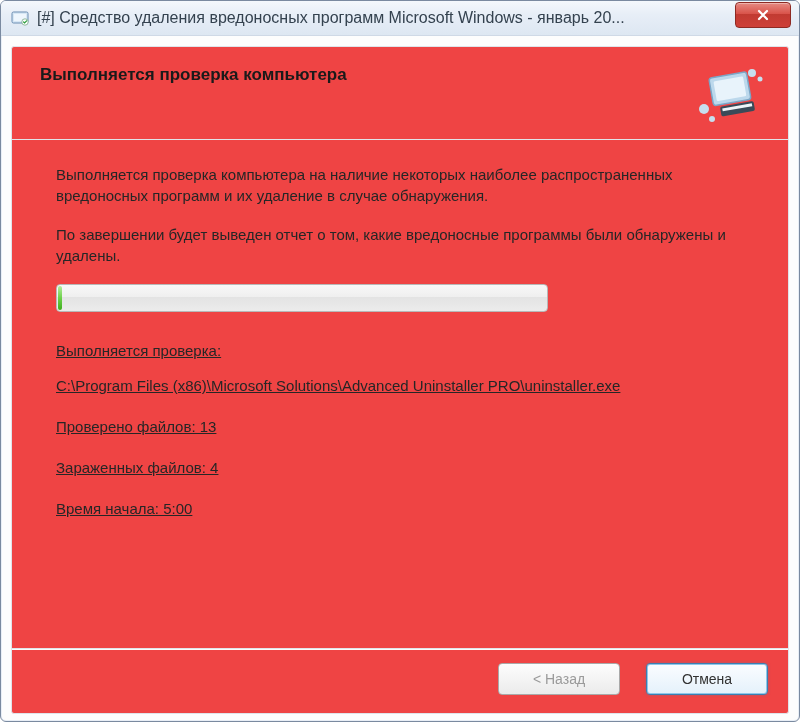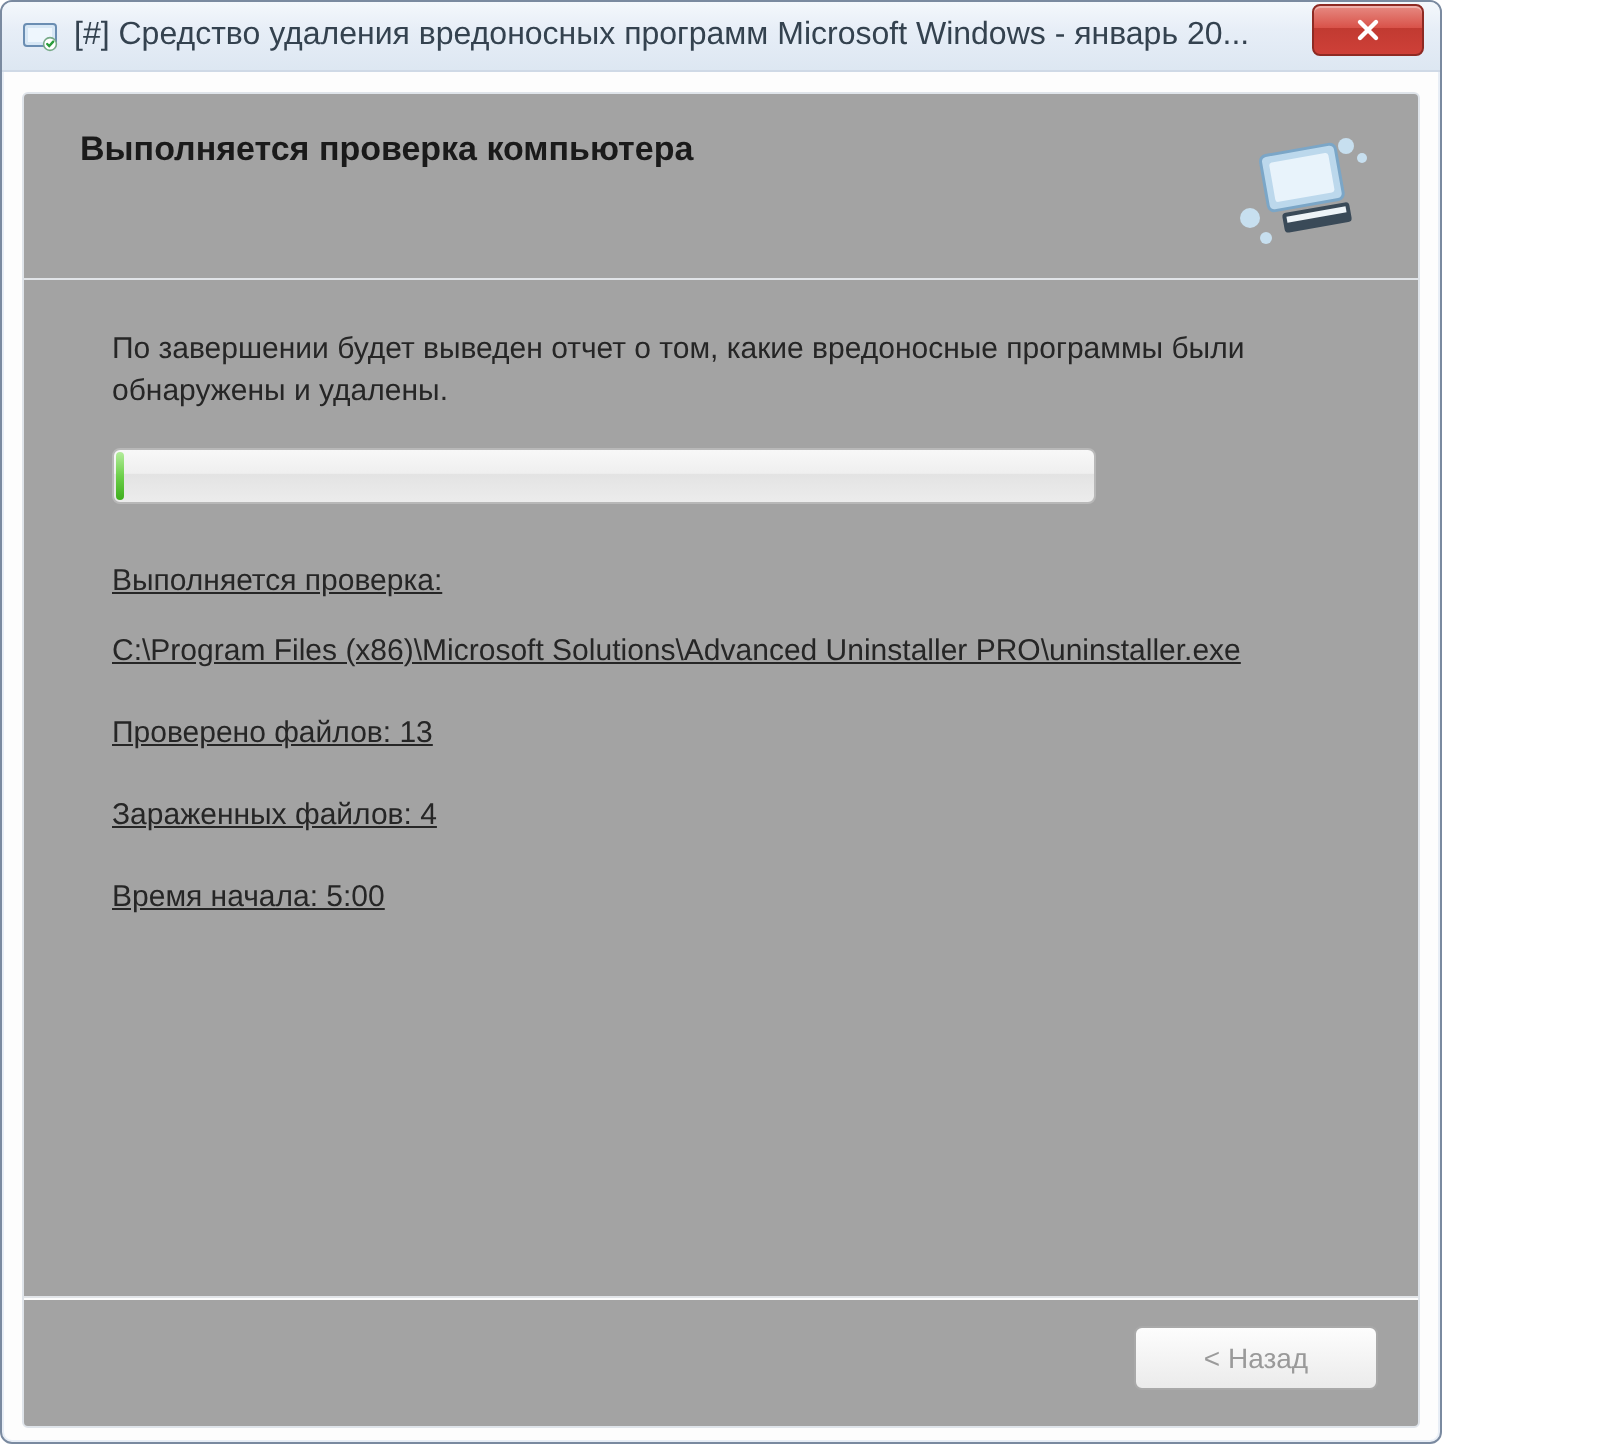--- a/index.html
+++ b/index.html
@@ -7,21 +7,21 @@
     padding: 0;
     width: 800px;
     height: 722px;
     font-family: "Segoe UI", Tahoma, sans-serif;
     font-size: 14px;
     background: #fff;
     color: #222;
   }
   .window {
     box-sizing: border-box;
-    width: 721px;
+    width: 800px;
     height: 722px;
     border: 1px solid #7a8aa0;
     border-radius: 6px;
     background: #fdfdfd;
     position: relative;
     overflow: hidden;
     box-shadow: inset 0 0 0 1px #e8eef6;
   }
 
   
@@ -65,21 +65,21 @@
     top: -3px;
   }
   .close-btn svg { display:block; }
 
   
   .inner {
     margin: 10px;
     height: calc(100% - 34px - 20px);
     border: 1px solid #dfe4ea;
     border-radius: 3px;
-    background: #a3a3a3;
+    background: #ef4444;
     display: flex;
     flex-direction: column;
   }
 
   
   .header {
     padding: 18px 24px 14px 28px;
     display: flex;
     align-items: flex-start;
   }
@@ -215,33 +215,35 @@
             <rect x="22" y="14" width="30" height="20" rx="1.5" fill="#e8f3fb"></rect>
             <rect x="24" y="40" width="34" height="10" rx="2" fill="#3a4a58"></rect>
             <rect x="26" y="42" width="30" height="3" fill="#eef4f8"></rect>
           </g>
         </svg>
       </div>
     </div>
     <div class="sep"></div>
 
     <div class="body">
+      <p>Выполняется проверка компьютера на наличие некоторых наиболее распространенных вредоносных программ и их удаление в случае обнаружения.</p>
       <p>По завершении будет выведен отчет о том, какие вредоносные программы были обнаружены и удалены.</p>
 
       <div class="progress">
         <div class="chunk"></div>
       </div>
 
       <div class="status-list">
         <div class="label-line">Выполняется проверка:</div>
         <div>C:\Program Files (x86)\Microsoft Solutions\Advanced Uninstaller PRO\uninstaller.exe</div>
         <div>Проверено файлов: 13</div>
         <div>Зараженных файлов: 4</div>
         <div>Время начала: 5:00</div>
       </div>
     </div>
 
     <div class="footer">
       <div class="btn disabled">&lt; Назад</div>
+      <div class="btn default">Отмена</div>
     </div>
 
   </div>
 </div>
 
 </body></html>

